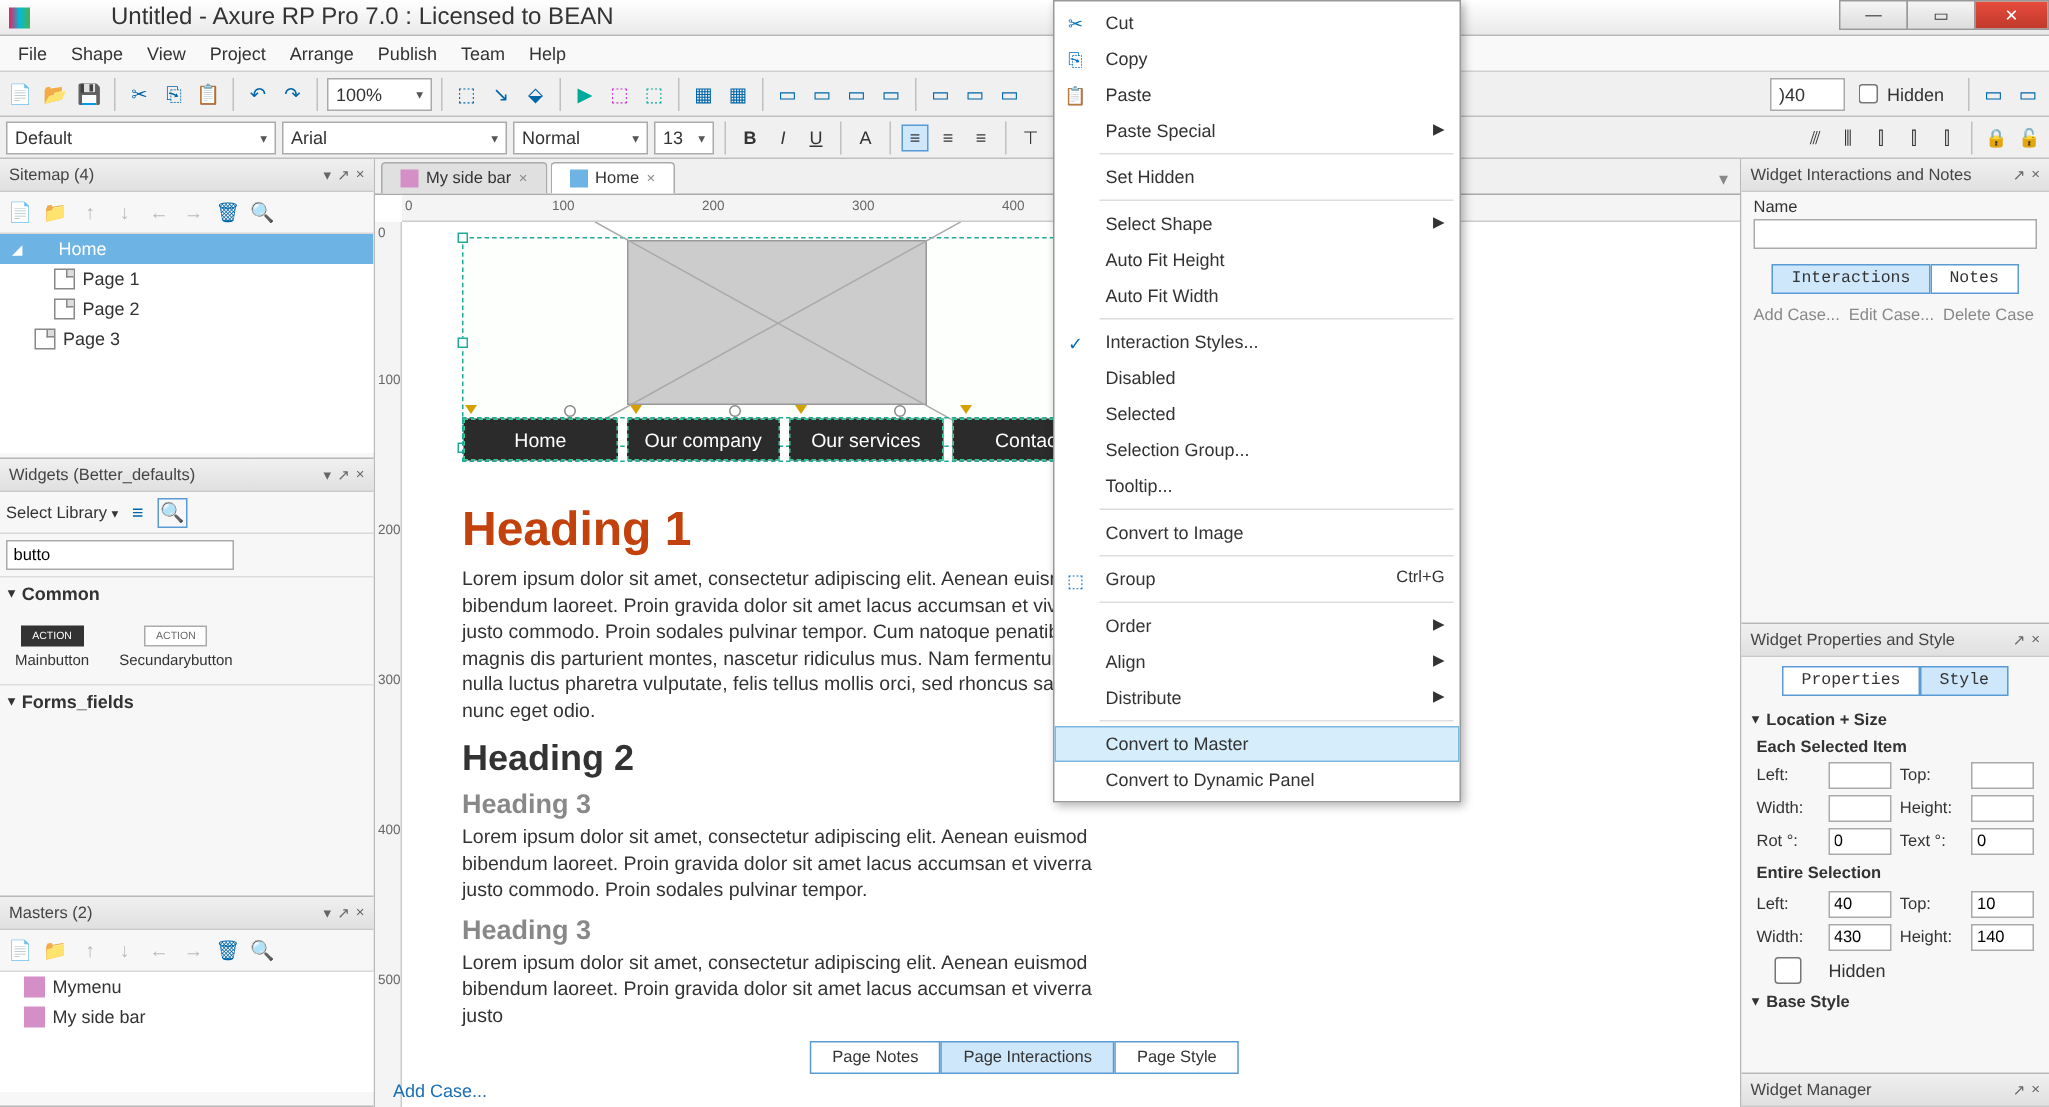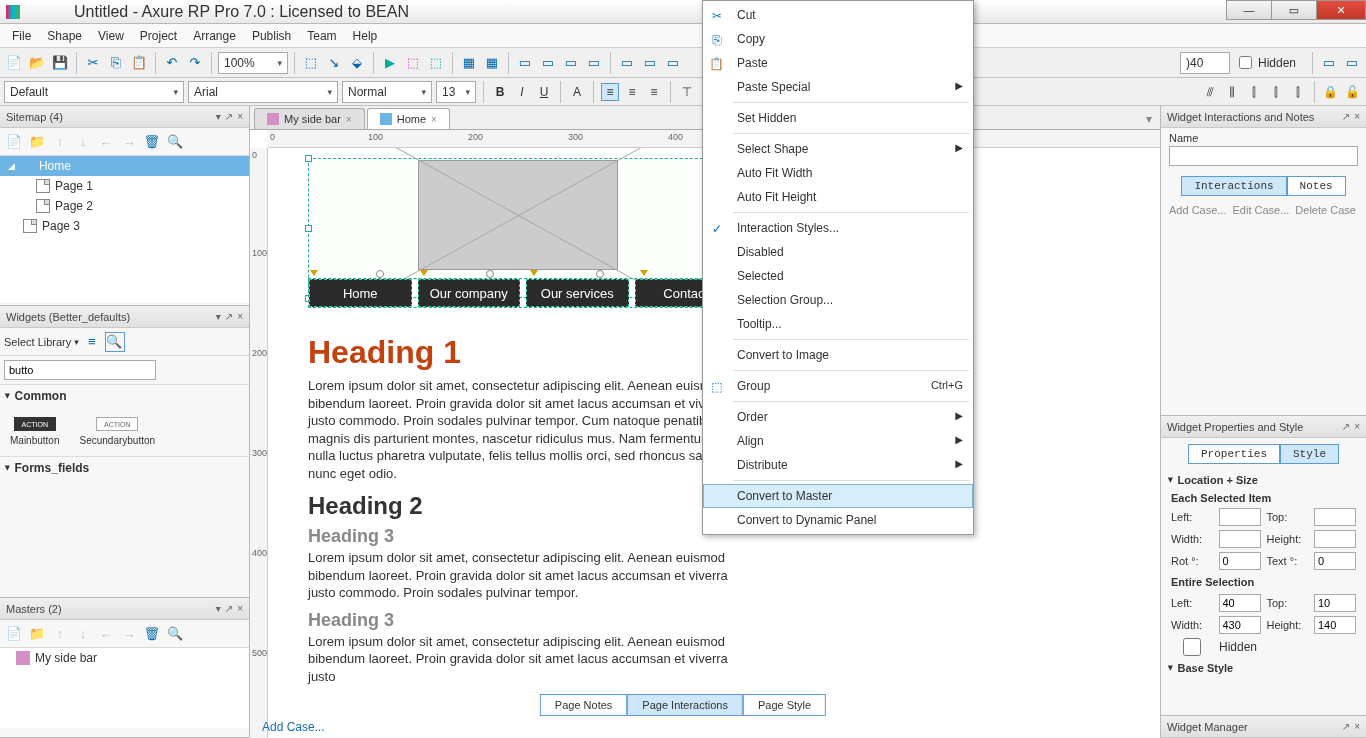--- a/index.html
+++ b/index.html
@@ -295,20 +295,24 @@
         <div class="tbtn" style="color:#bbb">↑</div>
         <div class="tbtn" style="color:#bbb">↓</div>
         <div class="tbtn" style="color:#bbb">←</div>
         <div class="tbtn" style="color:#bbb">→</div>
         <div class="tbtn">🗑</div>
         <div class="tbtn" style="color:#0090d0">🔍</div>
       </div>
       <div class="panel-body" style="height:80px">
         <div class="tree-item">
             <span class="ikn" style="background:#d48fc7"></span>
+            <span>Mymenu</span>
+          </div>
+        <div class="tree-item">
+            <span class="ikn" style="background:#d48fc7"></span>
             <span>My side bar</span>
           </div>
       </div>
     </div>
   </div>
 
   <div class="center">
     <div class="tabs">
       <div class="tab">
           <span class="tabicon"></span>
@@ -483,24 +487,24 @@
     <div class="ctx-sep"></div>
     <div class="ctx-item">
       <span>Set Hidden</span>
     </div>
     <div class="ctx-sep"></div>
     <div class="ctx-item">
       <span>Select Shape</span>
       <span class="arr">▶</span>
     </div>
     <div class="ctx-item">
+      <span>Auto Fit Height</span>
+    </div>
+    <div class="ctx-item">
       <span>Auto Fit Width</span>
-    </div>
-    <div class="ctx-item">
-      <span>Auto Fit Height</span>
     </div>
     <div class="ctx-sep"></div>
     <div class="ctx-item">
       <span class="ico" style="color: rgb(0, 112, 192);">✓</span>
       <span>Interaction Styles...</span>
     </div>
     <div class="ctx-item">
       <span>Disabled</span>
     </div>
     <div class="ctx-item">

